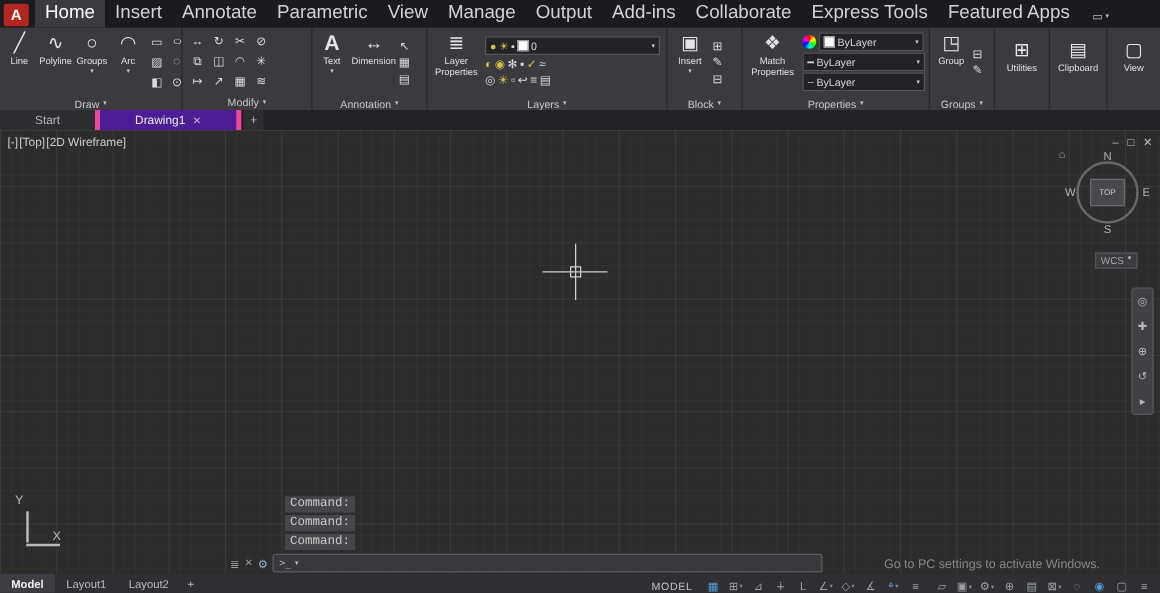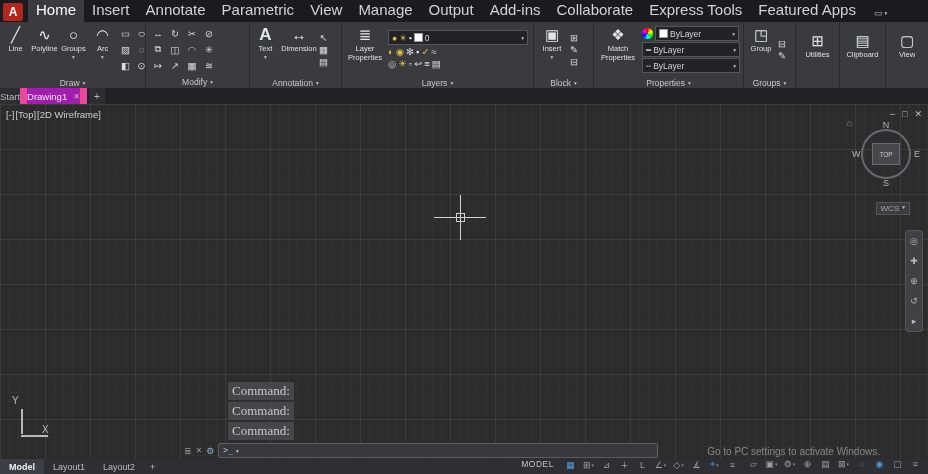--- a/index.html
+++ b/index.html
@@ -36,22 +36,22 @@
   .yel{color:#d9c04a}
   .cwheel{width:11px;height:11px;border-radius:50%;flex:none;
           background:conic-gradient(#f00,#ff0,#0f0,#0ff,#00f,#f0f,#f00)}
   .lcol{display:flex;flex-direction:column;gap:1px;justify-content:center}
   .lrow{display:flex;gap:2px}
   .texticon{font-weight:bold;font-size:17px !important}
   .ellipse{transform:scaleX(1.45);display:inline-block}
 
   
   .filetabs{position:absolute;top:88px;left:0;right:0;height:16px;background:#222226;display:flex;align-items:stretch;z-index:4}
-  .ftab{display:flex;align-items:center;gap:6px;padding:0 0;font-size:9.5px;background:#2d2d32;color:#b8b8b8;border-right:7px solid #ec4899}
-  .ftab.active{background:#a21caf;color:#ececec}
+  .ftab{display:flex;align-items:center;gap:6px;padding:0 28px;font-size:9.5px;background:#2d2d32;color:#b8b8b8;border-right:4px solid #ec4899}
+  .ftab.active{background:#4c1d95;color:#ececec}
   .ftx{font-size:8px;color:#c2c2c2}
   .ftadd{width:16px;display:flex;align-items:center;justify-content:center;font-size:10px;color:#b8b8b8;background:#2d2d32;margin-left:2px}
 
   
   .viewport{position:absolute;top:104px;left:0;right:0;bottom:15px;background:#2c2c2c;overflow:hidden;
     background-image:
       linear-gradient(rgba(255,255,255,.05) 1px,transparent 1px),
       linear-gradient(90deg,rgba(255,255,255,.05) 1px,transparent 1px),
       linear-gradient(rgba(255,255,255,.025) 1px,transparent 1px),
       linear-gradient(90deg,rgba(255,255,255,.025) 1px,transparent 1px);
@@ -81,39 +81,39 @@
   .xv{position:absolute;left:26px;top:0;width:1px;height:45px;background:#d0d0d0}
   .xb{position:absolute;left:22px;top:18px;width:7px;height:7px;border:1px solid #d0d0d0}
 
   .ucs{position:absolute;left:12px;bottom:14px;width:48px;height:48px}
   .ucs-y-label{position:absolute;left:0;top:-2px;font-size:10px;color:#b9b9b9}
   .ucs-y-axis{position:absolute;left:9px;top:12px;width:2px;height:25px;background:#b9b9b9}
   .ucs-x-axis{position:absolute;left:9px;top:38px;width:27px;height:2px;background:#b9b9b9}
   .ucs-x-label{position:absolute;left:30px;top:27px;font-size:10px;color:#b9b9b9}
 
   .cmdhist{position:absolute;left:228px;bottom:19px;display:flex;flex-direction:column;gap:2px}
-  .chline{background:rgba(75,75,80,.85);color:#c9c9c9;font-family:Liberation Serif, serif;font-size:13px;
+  .chline{background:rgba(75,75,80,.85);color:#c9c9c9;font-family:Liberation Mono, monospace;font-size:10px;
           padding:1px 4px;width:fit-content}
 
   .cmdbar{position:absolute;left:184px;bottom:1px;width:474px;height:15px;display:flex;align-items:center;gap:4px}
   .cbgrip{color:#9a9a9e;font-size:9px}
   .cbx{color:#9a9a9e;font-size:8px}
   .cbw{color:#8fb6d6;font-size:9px}
   .cbfield{flex:1;height:15px;background:#38383d;border:1px solid #5c5c62;border-radius:2px;display:flex;align-items:center;
            padding:0 4px;gap:3px;box-sizing:border-box}
   .cbprompt{color:#9fc4e2;font-size:8px;font-family:"DejaVu Sans Mono",monospace}
   .cbinput{flex:1;background:transparent;border:none;outline:none;color:#d8d8d8;font-size:9.5px;font-family:"Liberation Sans",sans-serif;min-width:0}
   .cbinput::placeholder{color:#9b9b9b;font-style:italic}
 
   .wm{position:absolute;right:48px;bottom:2px;color:rgba(255,255,255,.42)}
   .wm1{font-size:16px}
   .wm2{font-size:10px;margin-top:2px}
 
   
-  .statusbar{position:absolute;bottom:0;left:0;right:0;height:15px;background:#2e2e33;display:flex;align-items:flex-start;
+  .statusbar{position:absolute;bottom:0;left:0;right:0;height:15px;background:#2e2e33;display:flex;align-items:flex-end;
              font-size:9px;color:#bcbcbc;z-index:6}
   .sbtab{padding:0 9px;height:100%;display:flex;align-items:center}
   .sbtab.active{background:#3d3d44;color:#f0f0f0;font-weight:bold}
   .sbadd{padding:0 6px}
   .sbmodel{margin-right:8px;letter-spacing:.5px;color:#c4c4c6;font-size:8.5px}
   .sbi{min-width:15px;display:flex;align-items:center;justify-content:center;gap:1px;color:#9aa0a6;font-size:9px;padding:0 1px}
   .sbi.on{color:#4f9bd8}
   .sbc{font-size:5px;color:#8a8a8e}
   .sbicons{display:flex;align-items:center;gap:1px;margin-right:4px}
 </style>

